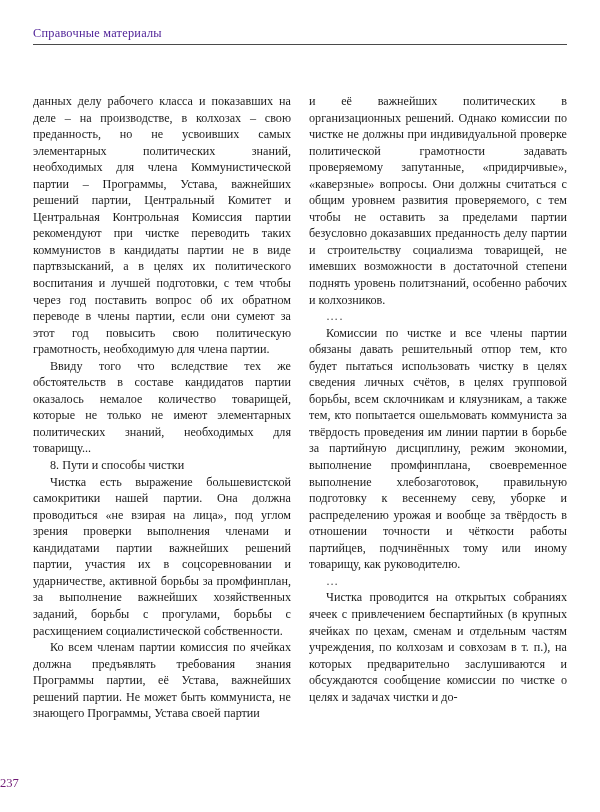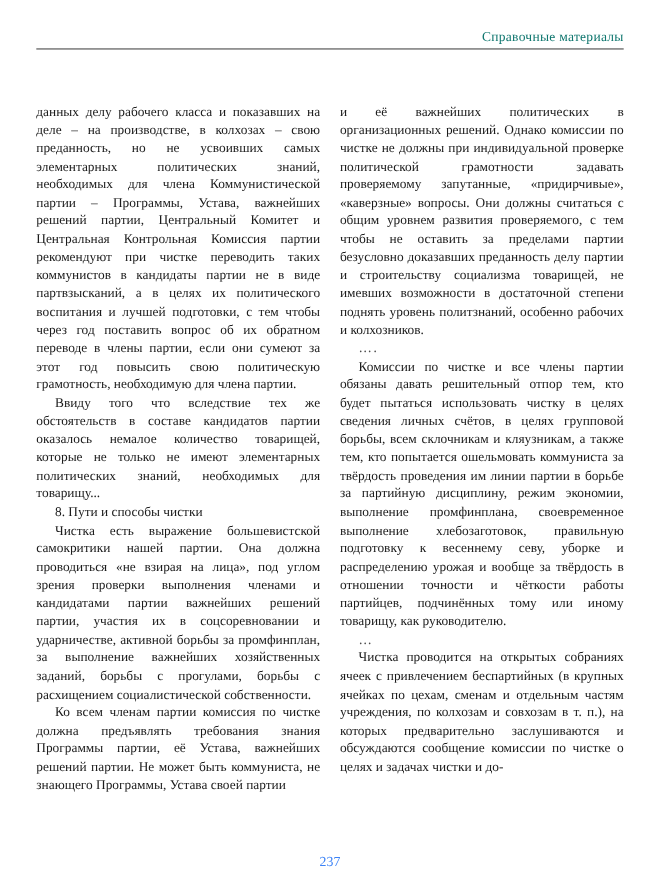--- a/index.html
+++ b/index.html
@@ -24,24 +24,24 @@
     height: 812px;
     box-sizing: border-box;
   }
 
   
   .runhead {
     position: absolute;
     left: 33px;
     top: 26px;
     width: 534px;
-    text-align: right;
+    text-align: left;
     font-size: 12.3px;
     letter-spacing: 0.25px;
-    color: #0f766e;
+    color: #4c1d95;
     white-space: nowrap;
   }
 
   .rule {
     position: absolute;
     left: 33px;
     top: 44px;
     width: 534px;
     height: 1px;
     background: #4a4a4a;
@@ -82,42 +82,41 @@
     letter-spacing: 1.4px;
     color: #4a4a4a;
   }
 
   
   .folio {
     position: absolute;
     left: 0;
     top: 776px;
     width: 600px;
-    text-align: center;
     font-size: 12.6px;
-    color: #3b82f6;
+    color: #701a75;
   }
 </style>
 </head>
 <body>
 
 <div class="page">
 
   <div class="runhead">Справочные материалы</div>
 
   <div class="rule"></div>
 
   <div class="body-area">
 
     <div class="col" id="col-left">
       <p class="cont">данных делу рабочего класса и показавших на деле – на производстве, в колхозах – свою преданность, но не усвоивших самых элементарных политических знаний, необходимых для члена Коммунистической партии – Программы, Устава, важнейших решений партии, Центральный Комитет и Центральная Контрольная Комиссия партии рекомендуют при чистке переводить таких коммунистов в кандидаты партии не в виде партвзысканий, а в целях их политического воспитания и лучшей подготовки, с тем чтобы через год поставить вопрос об их обратном переводе в члены партии, если они сумеют за этот год повысить свою политическую грамотность, необходимую для члена партии.</p>
       <p>Ввиду того что вследствие тех же обстоятельств в составе кандидатов партии оказалось немалое количество товарищей, которые не только не имеют элементарных политических знаний, необходимых для товарищу...</p>
       <p>8. Пути и способы чистки</p>
       <p>Чистка есть выражение большевистской самокритики нашей партии. Она должна проводиться «не взирая на лица», под углом зрения проверки выполнения членами и кандидатами партии важнейших решений партии, участия их в соцсоревновании и ударничестве, активной борьбы за промфинплан, за выполнение важнейших хозяйственных заданий, борьбы с прогулами, борьбы с расхищением социалистической собственности.</p>
-      <p>Ко всем членам партии комиссия по чистке должна предъявлять требования знания Программы партии, её Устава, важнейших решений партии. Не может быть коммуниста, не знающего Программы, Устава своей партии</p>
+      <p>Ко всем членам партии комиссия по ячейках должна предъявлять требования знания Программы партии, её Устава, важнейших решений партии. Не может быть коммуниста, не знающего Программы, Устава своей партии</p>
     </div>
 
     <div class="col" id="col-right">
       <p class="cont">и её важнейших политических в организационных решений. Однако комиссии по чистке не должны при индивидуальной проверке политической грамотности задавать проверяемому запутанные, «придирчивые», «каверзные» вопросы. Они должны считаться с общим уровнем развития проверяемого, с тем чтобы не оставить за пределами партии безусловно доказавших преданность делу партии и строительству социализма товарищей, не имевших возможности в достаточной степени поднять уровень политзнаний, особенно рабочих и колхозников.</p>
       <p class="ellipsis">….</p>
       <p>Комиссии по чистке и все члены партии обязаны давать решительный отпор тем, кто будет пытаться использовать чистку в целях сведения личных счётов, в целях групповой борьбы, всем склочникам и кляузникам, а также тем, кто попытается ошельмовать коммуниста за твёрдость проведения им линии партии в борьбе за партийную дисциплину, режим экономии, выполнение промфинплана, своевременное выполнение хлебозаготовок, правильную подготовку к весеннему севу, уборке и распределению урожая и вообще за твёрдость в отношении точности и чёткости работы партийцев, подчинённых тому или иному товарищу, как руководителю.</p>
       <p class="ellipsis">…</p>
       <p>Чистка проводится на открытых собраниях ячеек с привлечением беспартийных (в крупных ячейках по цехам, сменам и отдельным частям учреждения, по колхозам и совхозам в т. п.), на которых предварительно заслушиваются и обсуждаются сообщение комиссии по чистке о целях и задачах чистки и до-</p>
     </div>
 

